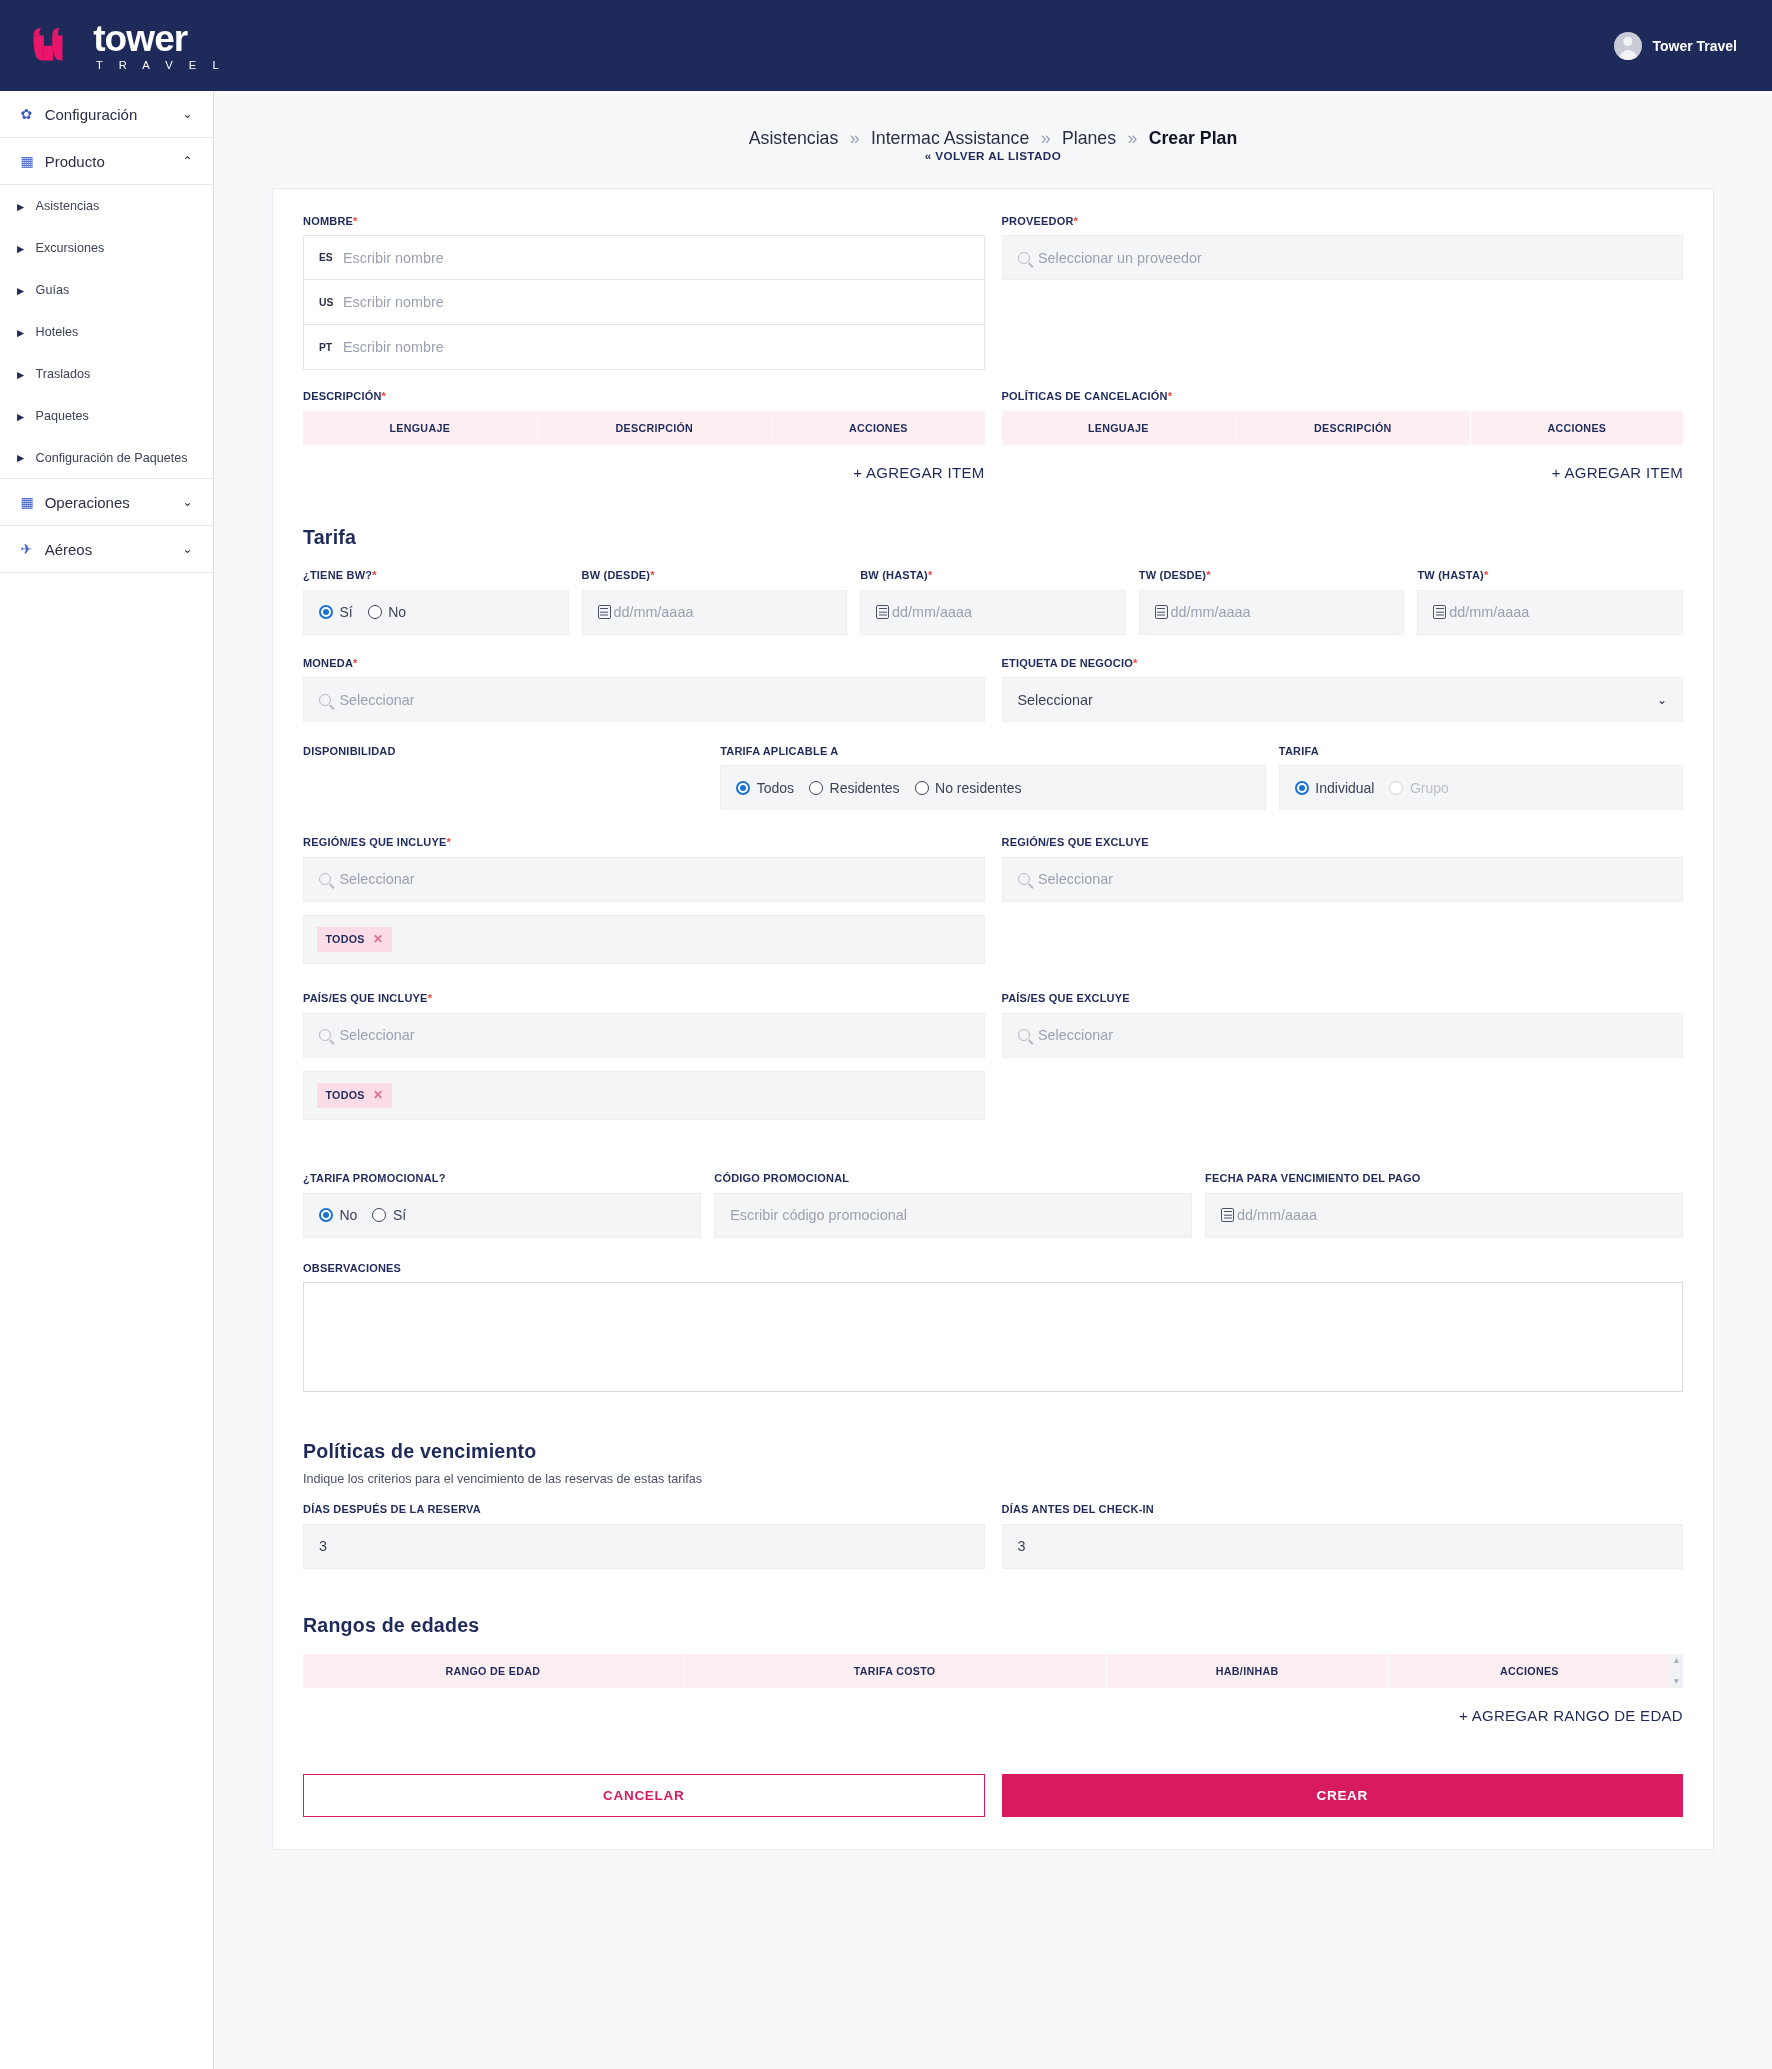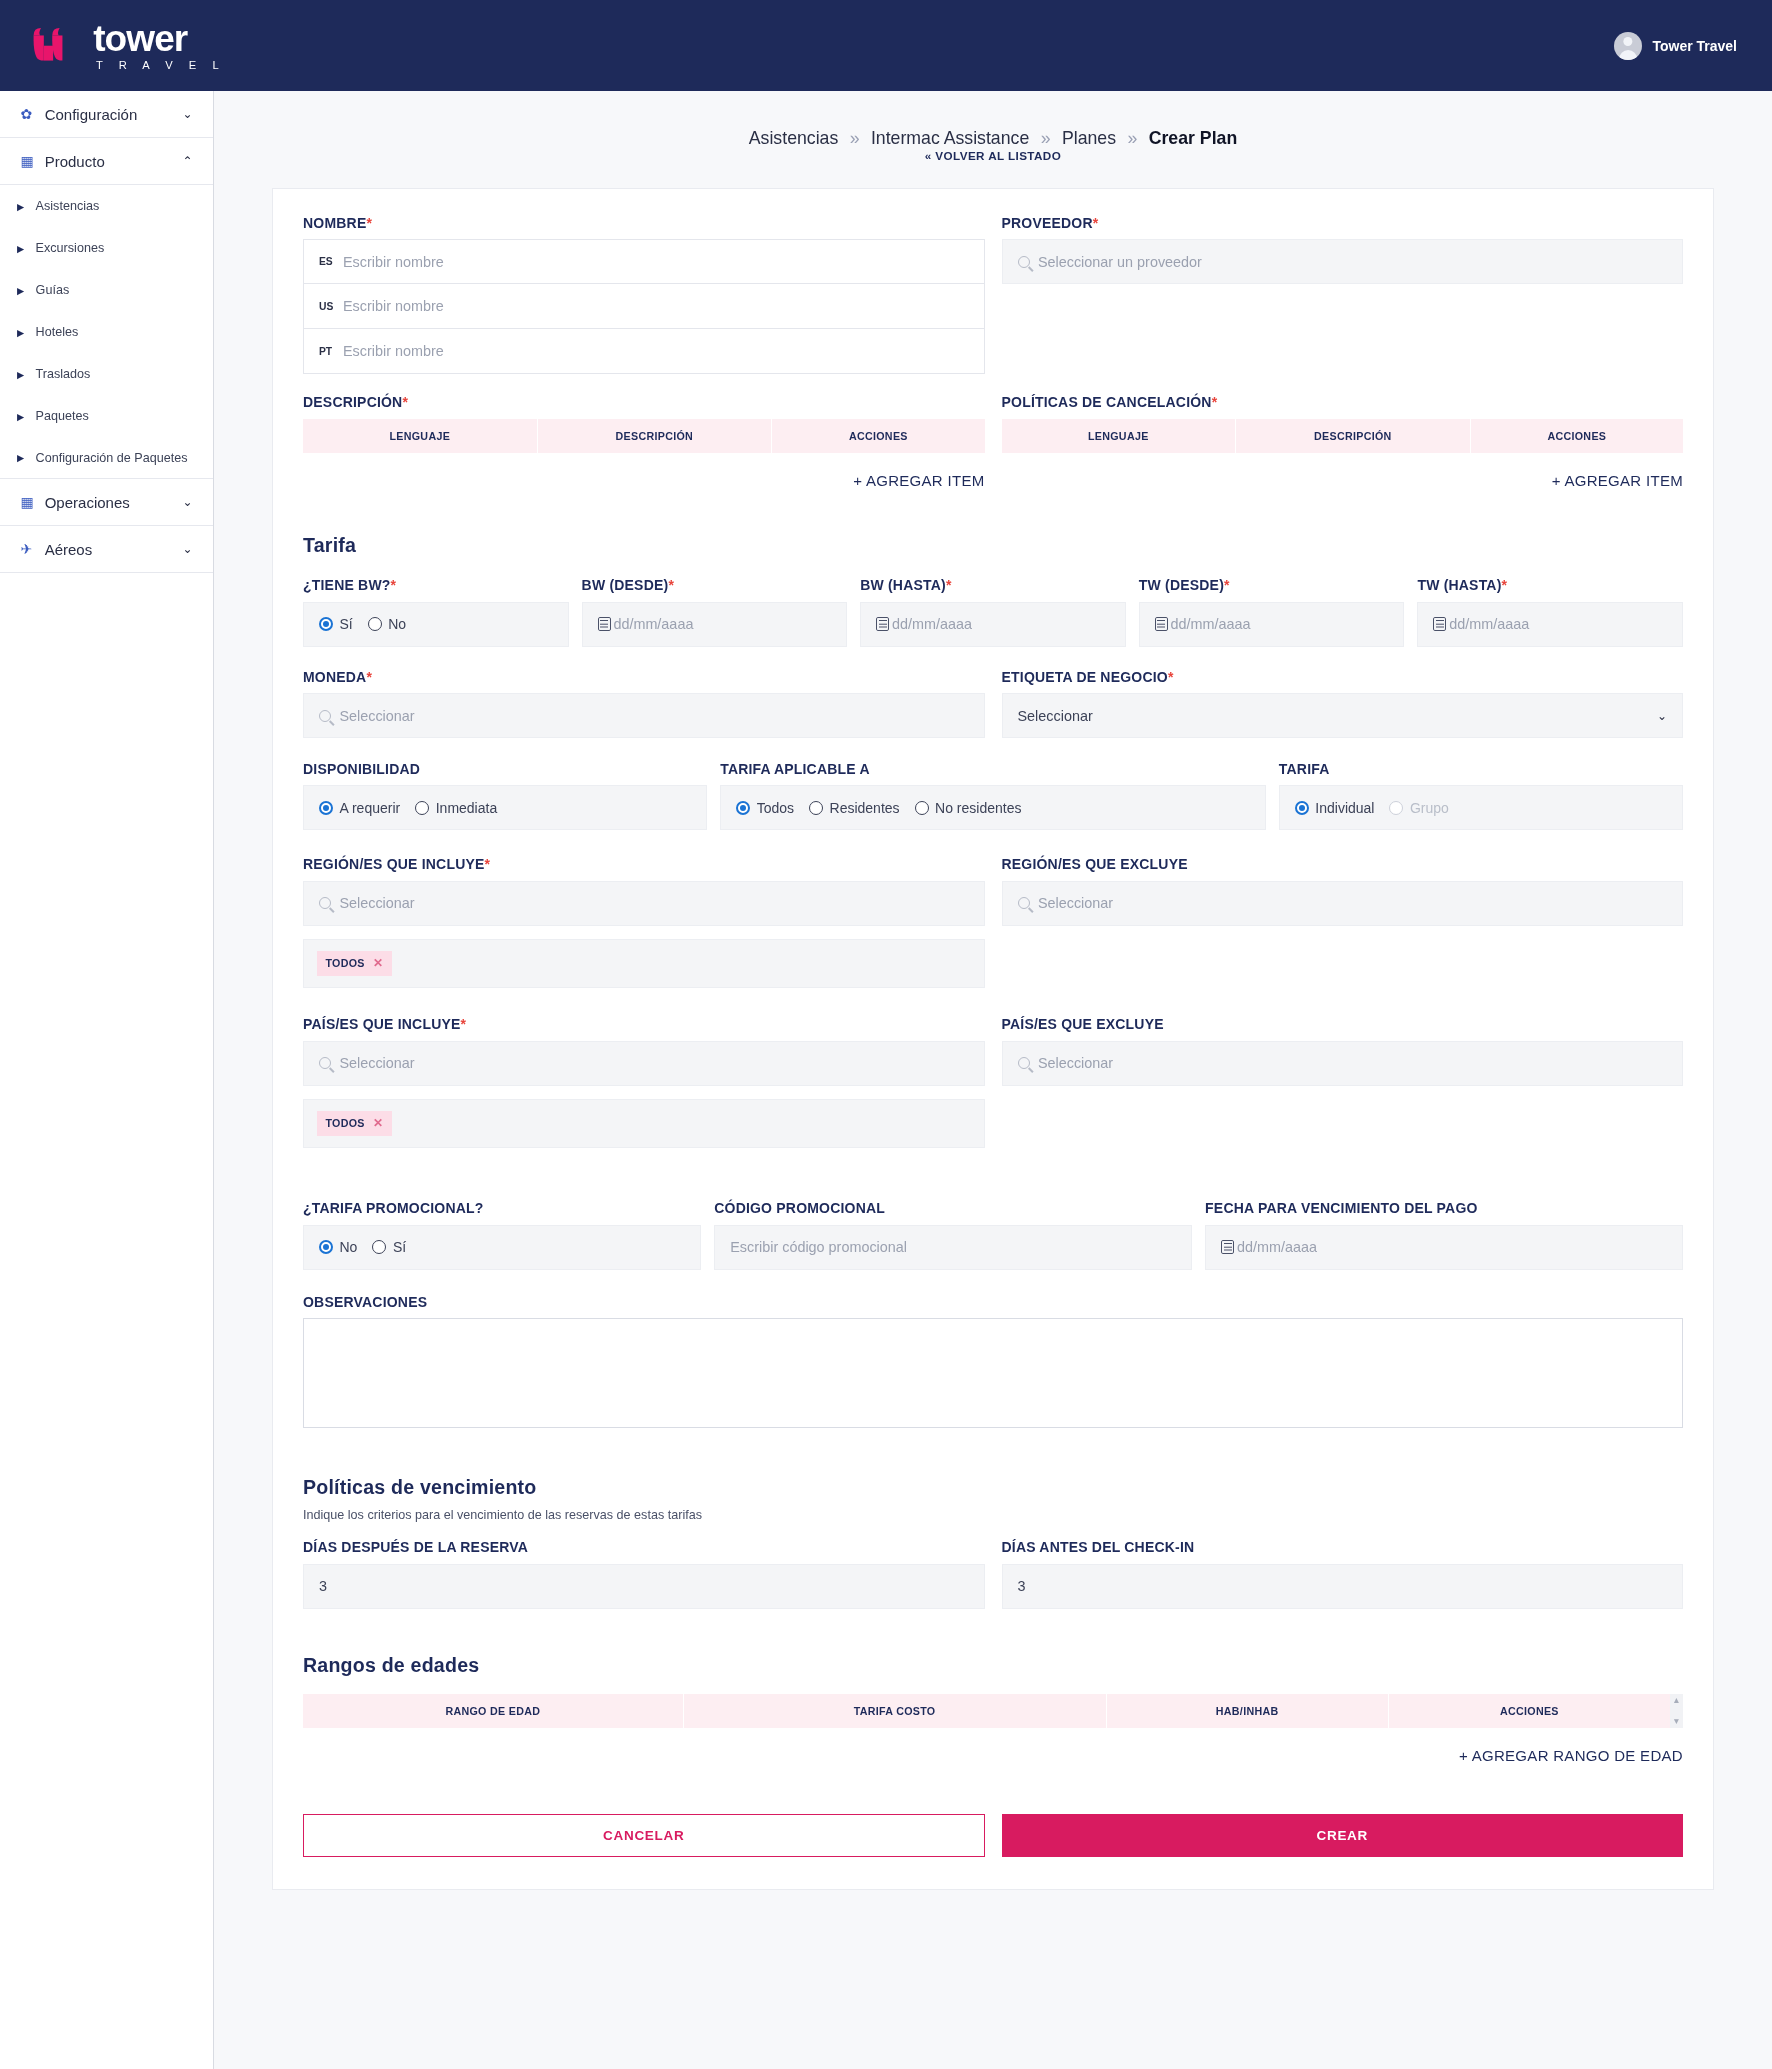--- a/index.html
+++ b/index.html
@@ -97,21 +97,21 @@
 
   .card {
     background: #ffffff;
     margin: 0 58px;
     border: 0.9px solid #e9ebf0;
     padding: 26px 30px 32px 30px;
   }
 
   
   .lbl {
-    font-size: 14px; font-weight: bold; color: #1e2a5a;
+    font-size: 11px; font-weight: bold; color: #1e2a5a;
     letter-spacing: 0.2px; text-transform: uppercase;
     margin-bottom: 8.4px; display: block;
   }
   .req { color: #e8453c; }
   .row { display: flex; gap: 17px; }
 
   .field {
     height: 45px; background: #f4f5f7; border: 0.9px solid #eceef2;
     display: flex; align-items: center; padding: 0 15px; width: 100%;
   }
@@ -455,30 +455,20 @@
             <span class="val">Seleccionar</span>
             <span class="select-caret">⌄</span>
           </div>
         </div>
       </div>
 
       <div class="row" style="margin-top:22.4px; gap:0;">
 
         <div style="flex:1; padding-right:13px;">
           <span class="lbl">DISPONIBILIDAD</span>
-          <div class="field">
-            <span class="radio-wrap">
-              <span class="radio on"></span>
-              <span class="rlabel">A requerir</span>
-            </span>
-            <span class="radio-wrap">
-              <span class="radio off"></span>
-              <span class="rlabel">Inmediata</span>
-            </span>
-          </div>
         </div>
 
         <div style="flex:1.35; padding-right:13px;">
           <span class="lbl">TARIFA APLICABLE A</span>
           <div class="field">
             <span class="radio-wrap">
               <span class="radio on"></span>
               <span class="rlabel">Todos</span>
             </span>
             <span class="radio-wrap">

